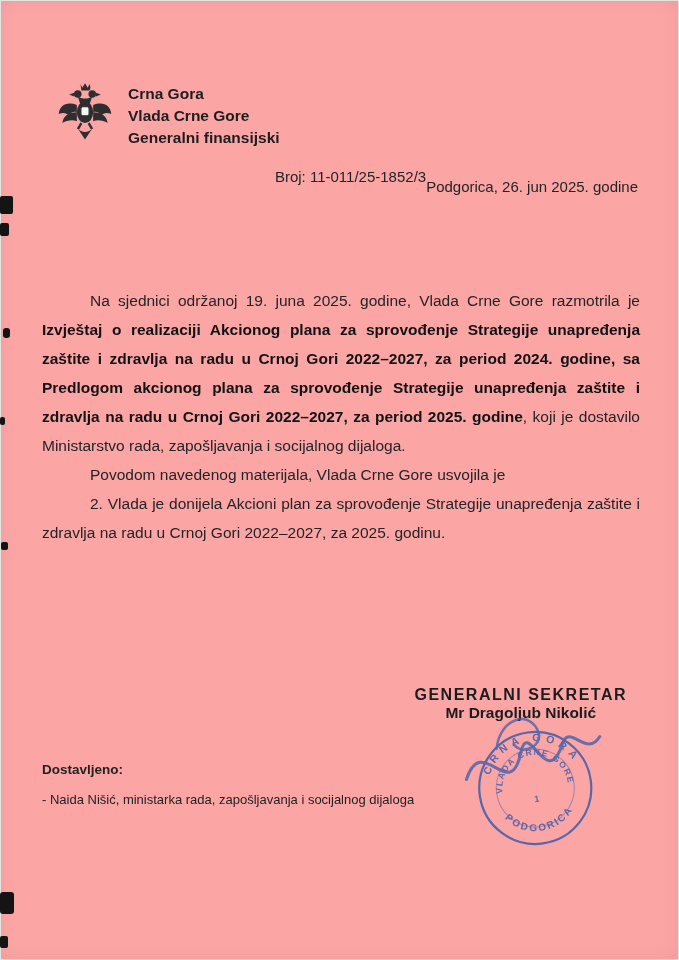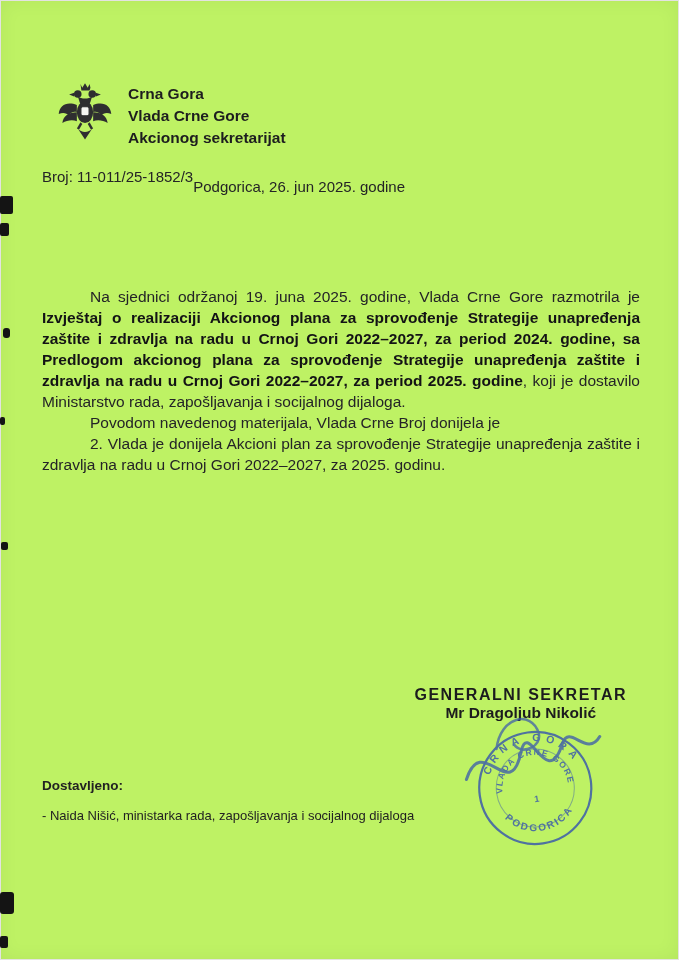--- a/index.html
+++ b/index.html
@@ -1,42 +1,42 @@
 <!DOCTYPE html>
 <html><head>
 <meta charset="utf-8">
 <style>
   html,body{margin:0;padding:0;}
   body{background:#e9e9e9;}
   .page{
-    position:relative;width:679px;height:960px;background:#bef264;
+    position:relative;width:679px;height:960px;background:#fca5a5;
     font-family:"Liberation Sans",sans-serif;color:#222;overflow:hidden;
     box-shadow:inset 0 0 0 1px #e3e3e1, inset 0 0 20px rgba(0,0,0,.06);
   }
   
   .letterhead{position:absolute;left:56px;top:80px;display:flex;align-items:flex-start;gap:14px;}
   .coat{display:block;width:58px;height:68px;}
   .org{font-weight:bold;font-size:15.5px;line-height:22px;padding-top:3px;color:#1d1d1f;}
   
-  .refrow{position:absolute;left:42px;top:168px;width:596px;display:flex;justify-content:flex-start;font-size:15px;color:#242426;}
+  .refrow{position:absolute;left:42px;top:168px;width:596px;display:flex;justify-content:flex-end;font-size:15px;color:#242426;}
   .refrow .date{position:relative;top:10px;}
   
-  .bodytext{position:absolute;left:42px;top:286px;width:598px;font-size:15.5px;line-height:21px;text-align:justify;color:#242427;}
+  .bodytext{position:absolute;left:42px;top:286px;width:598px;font-size:15.5px;line-height:29px;text-align:justify;color:#242427;}
   .para{margin:0;text-indent:48px;}
   .para strong{color:#131315;}
   .heading{font-size:16.5px;letter-spacing:9px;text-align:center;font-weight:bold;margin:17px 0 15px;color:#1b1b1d;text-indent:9px;}
   
   .signature{position:absolute;top:686px;right:52px;text-align:center;font-weight:bold;color:#1c1c1e;}
   .sig-title{font-size:16px;letter-spacing:1.5px;}
   .sig-name{font-size:15.5px;margin-top:0;text-align:center;}
   
   .stamp{position:absolute;left:450px;top:706px;width:170px;height:160px;transform:rotate(-8deg);opacity:.85;}
   .stamp text{font-family:"Liberation Sans",sans-serif;font-weight:bold;}
   
-  .distribution{position:absolute;left:42px;top:778px;font-size:13px;line-height:15.5px;color:#222;}
+  .distribution{position:absolute;left:42px;top:762px;font-size:13px;line-height:15.5px;color:#222;}
   .dist-label{font-weight:bold;font-size:13.5px;margin-bottom:6px;}
   .dist-item{margin:14px 0;}
   
   .artifact{position:absolute;background:#141414;}
   .a1{left:0;top:196px;width:13px;height:18px;border-radius:2px;}
   .a2{left:0;top:223px;width:9px;height:13px;border-radius:2px;}
   .a3{left:3px;top:328px;width:7px;height:10px;border-radius:3px;}
   .a4{left:0;top:417px;width:5px;height:8px;border-radius:2px;}
   .a5{left:1px;top:542px;width:7px;height:8px;border-radius:2px;}
   .a6{left:0;top:892px;width:14px;height:22px;border-radius:3px;}
@@ -73,32 +73,32 @@
           <path d="M27 45 l-4 7 2.5 1 3.5-6 z"></path>
           <path d="M37 45 l4 7 -2.5 1 -3.5-6 z"></path>
           <path d="M24 52 L32 64 L40 52 C36 57 28 57 24 52 z"></path>
         </g>
         <rect x="27.5" y="28" width="9" height="10" rx="2" fill="#f5f5f2" stroke="#2e2e30" stroke-width="1.2"></rect>
       </svg>
     </span>
     <div class="org">
       <div>Crna Gora</div>
       <div>Vlada Crne Gore</div>
-      <div>Akcionog sekretarijat</div>
+      <div>Generalni finansijski</div>
     </div>
   </header>
 
   <div class="refrow">
     <span>Broj: 11-011/25-1852/3</span>
     <span class="date">Podgorica, 26. jun 2025. godine</span>
   </div>
 
   <main class="bodytext">
     <p class="para"><span>Na sjednici održanoj 19. juna 2025. godine, Vlada Crne Gore razmotrila je </span><strong>Izvještaj o realizaciji Akcionog plana za sprovođenje Strategije unapređenja zaštite i zdravlja na radu u Crnoj Gori 2022–2027, za period 2024. godine, sa Predlogom akcionog plana za sprovođenje Strategije unapređenja zaštite i zdravlja na radu u Crnoj Gori 2022–2027, za period 2025. godine</strong><span>, koji je dostavilo Ministarstvo rada, zapošljavanja i socijalnog dijaloga.</span></p>
-    <p class="para">Povodom navedenog materijala, Vlada Crne Broj donijela je</p>
+    <p class="para">Povodom navedenog materijala, Vlada Crne Gore usvojila je</p>
     <p class="para">2. Vlada je donijela Akcioni plan za sprovođenje Strategije unapređenja zaštite i zdravlja na radu u Crnoj Gori 2022–2027, za 2025. godinu.</p>
   </main>
 
   <div class="signature">
     <div class="sig-title">GENERALNI SEKRETAR</div>
     <div class="sig-name">Mr Dragoljub Nikolić</div>
   </div>
 
   <div class="stamp">
     <svg viewBox="0 0 170 160" width="170" height="160" aria-hidden="true">

